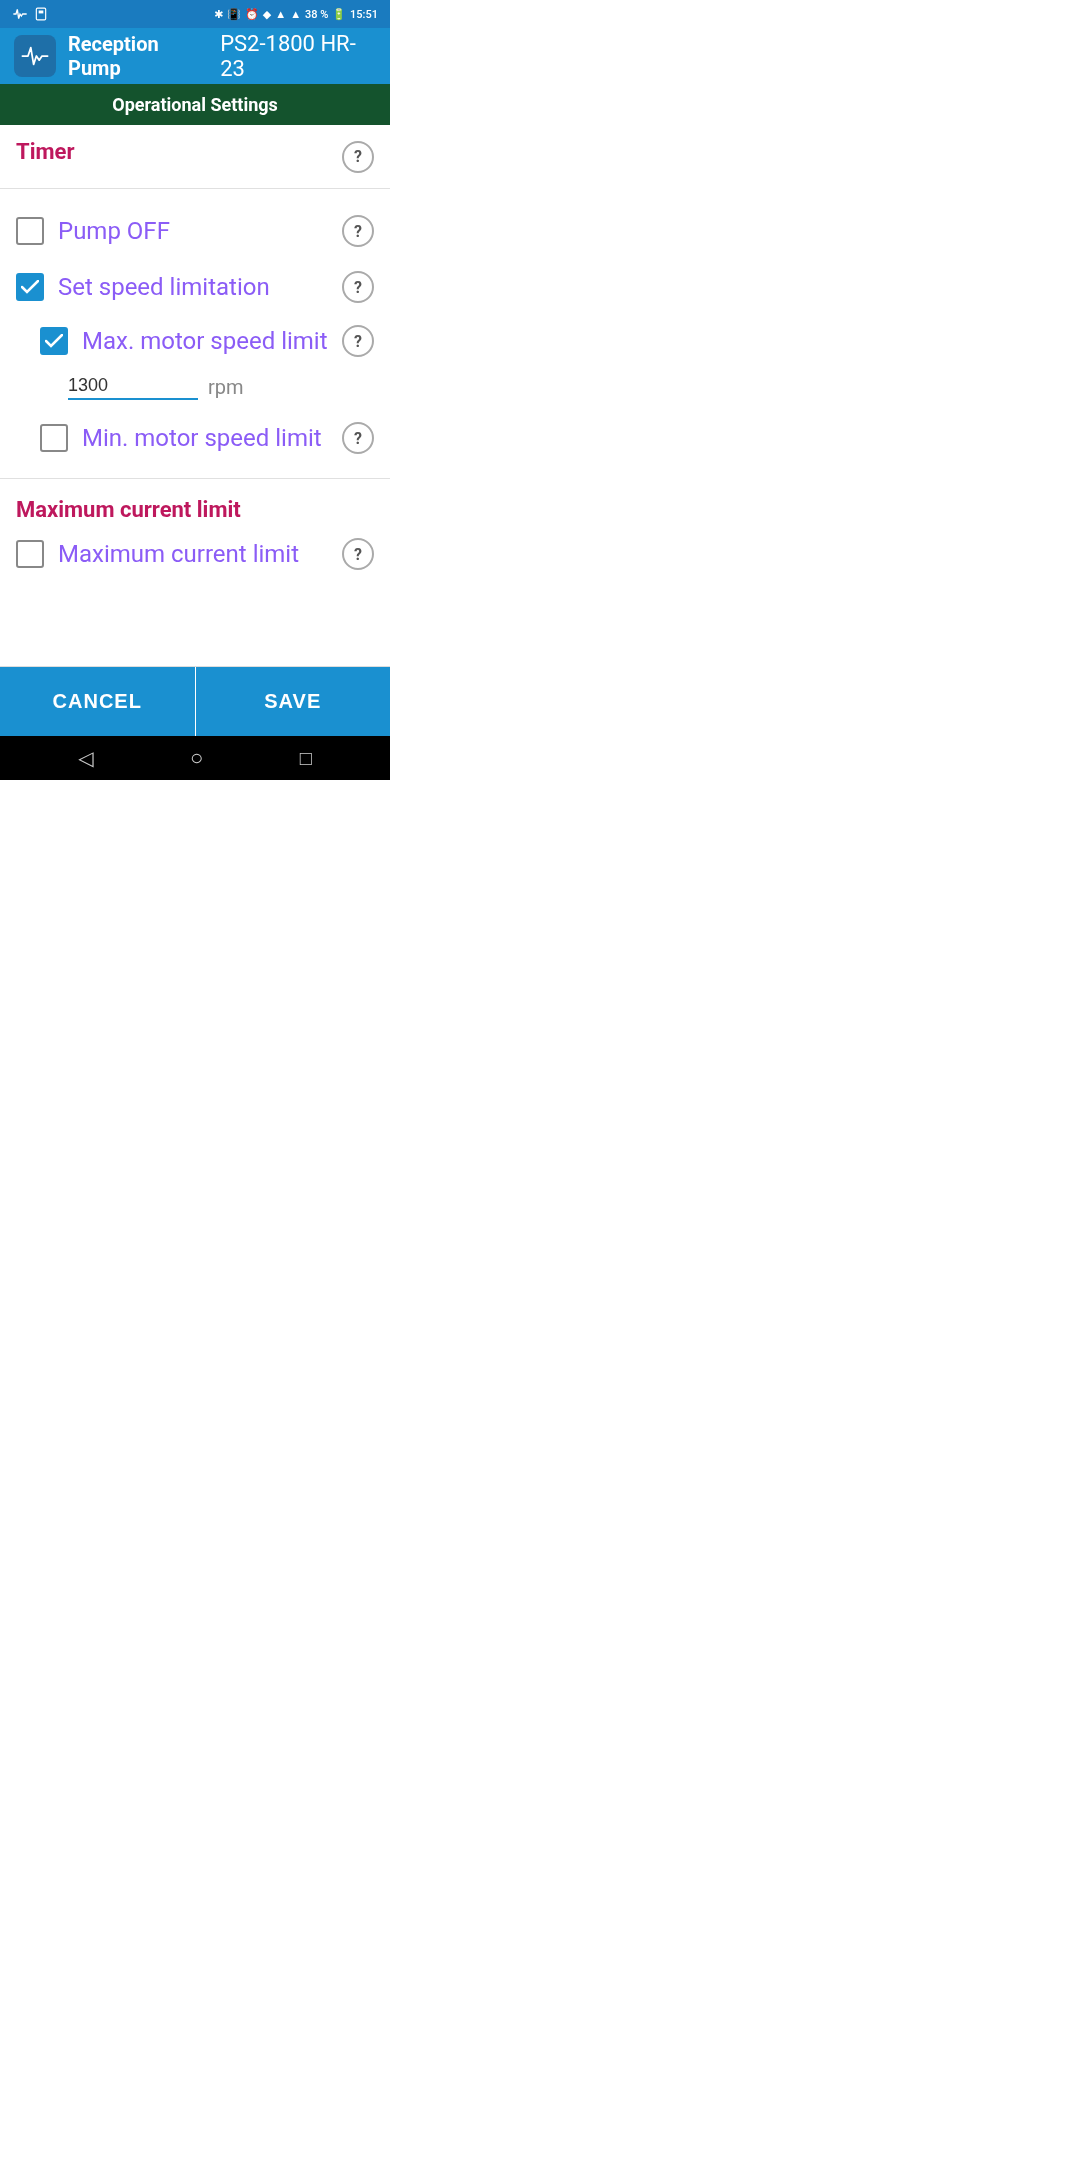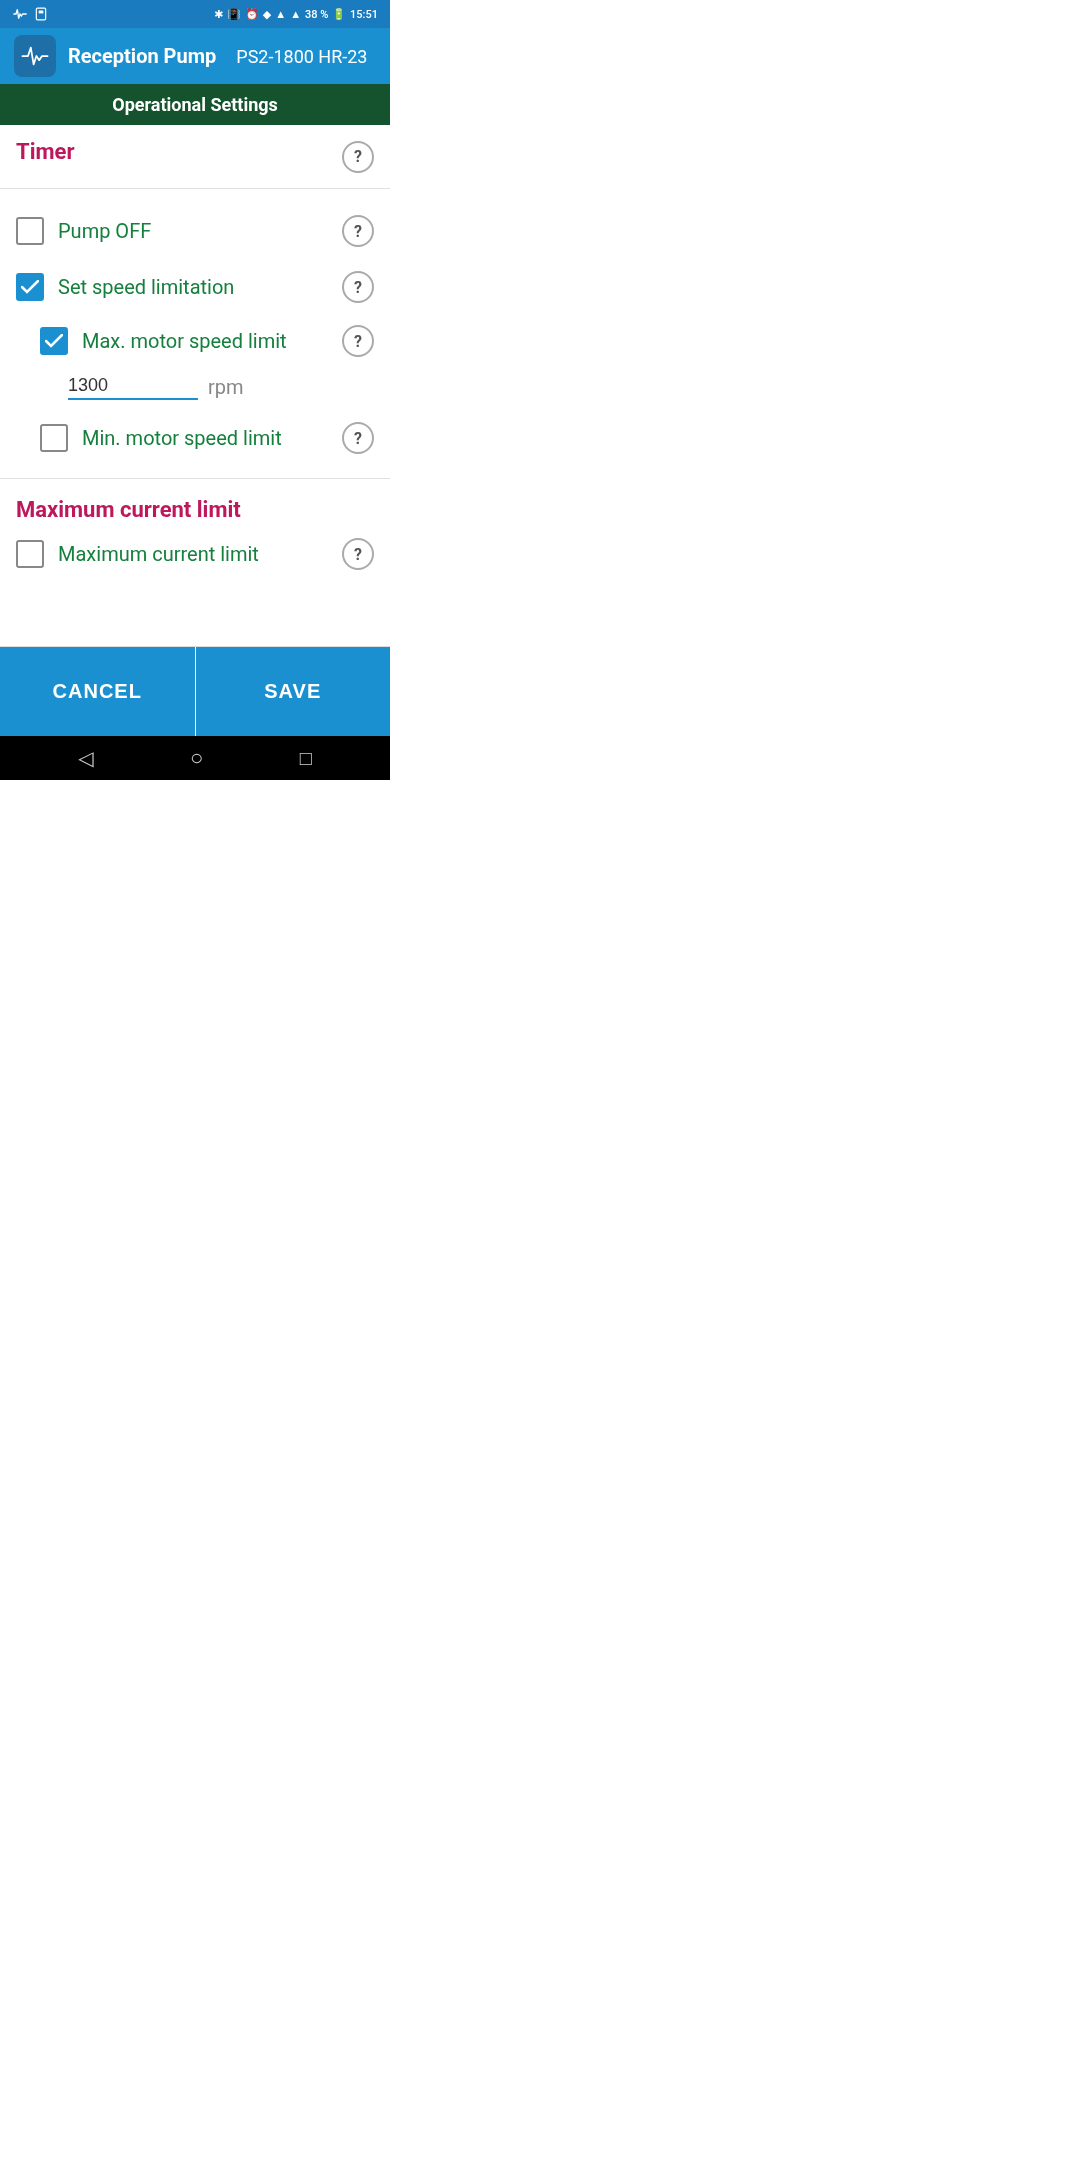--- a/index.html
+++ b/index.html
@@ -40,21 +40,21 @@
     .app-logo {
       width: 42px; height: 42px;
       background: #1e6fa8;
       border-radius: 8px;
       display: flex; align-items: center; justify-content: center;
       margin-right: 12px;
       flex-shrink: 0;
     }
     .app-logo svg { width: 28px; height: 28px; }
     .app-title { font-size: 20px; font-weight: 700; }
-    .app-subtitle { font-size: 18px; font-weight: 400; margin-left: 20px; }
+    .app-subtitle { font-size: 22px; font-weight: 400; margin-left: 8px; }
 
     
     .section-header-bar {
       background: #14532d;
       color: #fff;
       text-align: center;
       font-size: 18px;
       font-weight: 700;
       padding: 10px 0;
     }
@@ -140,22 +140,22 @@
       background: #fff;
     }
     .checkbox.checked {
       background: #1a90d0;
       border-color: #1a90d0;
     }
     .checkbox.checked svg { display: block; }
     .checkbox svg { display: none; }
 
     .checkbox-label {
-      font-size: 20px;
-      color: #15803d;
+      font-size: 24px;
+      color: #8b5cf6;
     }
 
     
     .sub-checkbox-row {
       display: flex;
       align-items: center;
       justify-content: space-between;
       padding: 10px 0 10px 24px;
     }
     .sub-checkbox-row-inner {
@@ -182,21 +182,21 @@
       padding: 2px 0;
     }
     .speed-unit {
       font-size: 20px;
       color: #888;
     }
 
     
     .bottom-buttons {
       display: flex;
-      height: 90px;
+      height: 70px;
       border-top: 1px solid #ddd;
       justify-content: space-between;
     }
     .btn-cancel, .btn-save {
       flex: 1;
       font-size: 20px;
       font-weight: 700;
       color: #fff;
       border: none;
       cursor: pointer;

